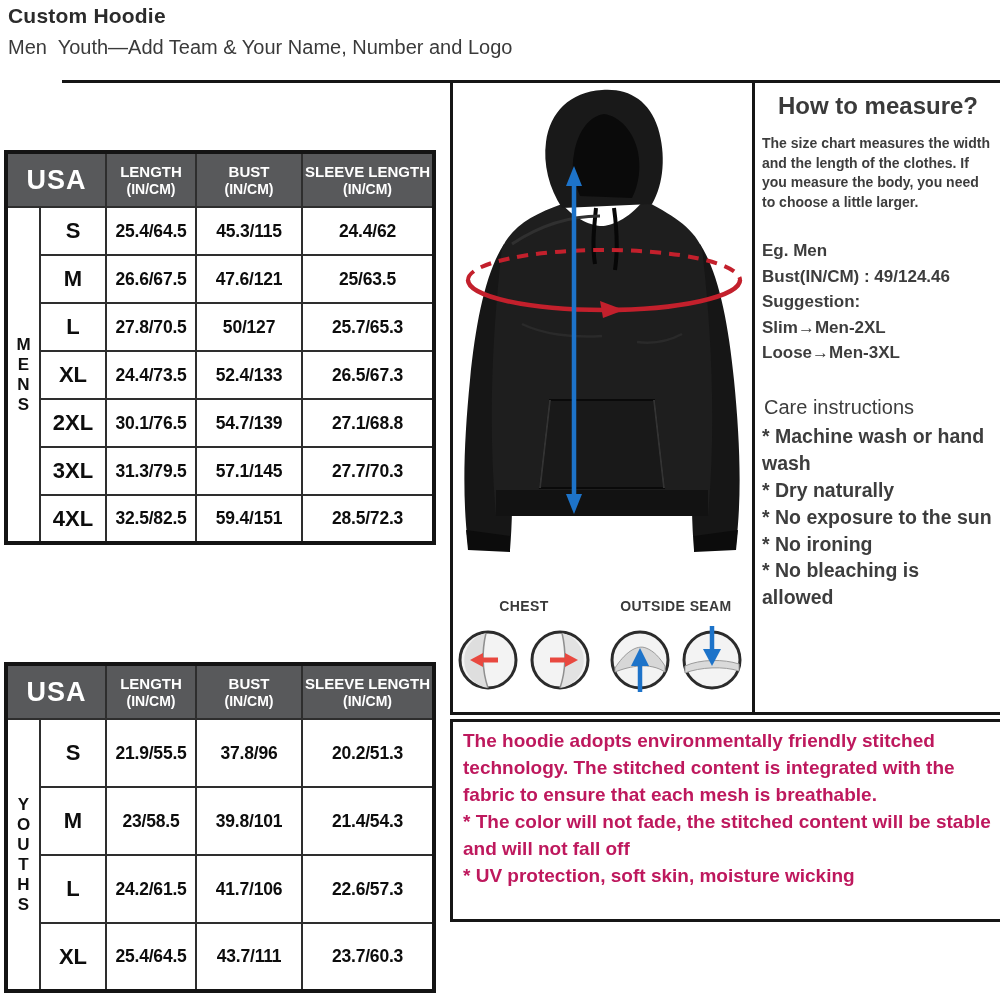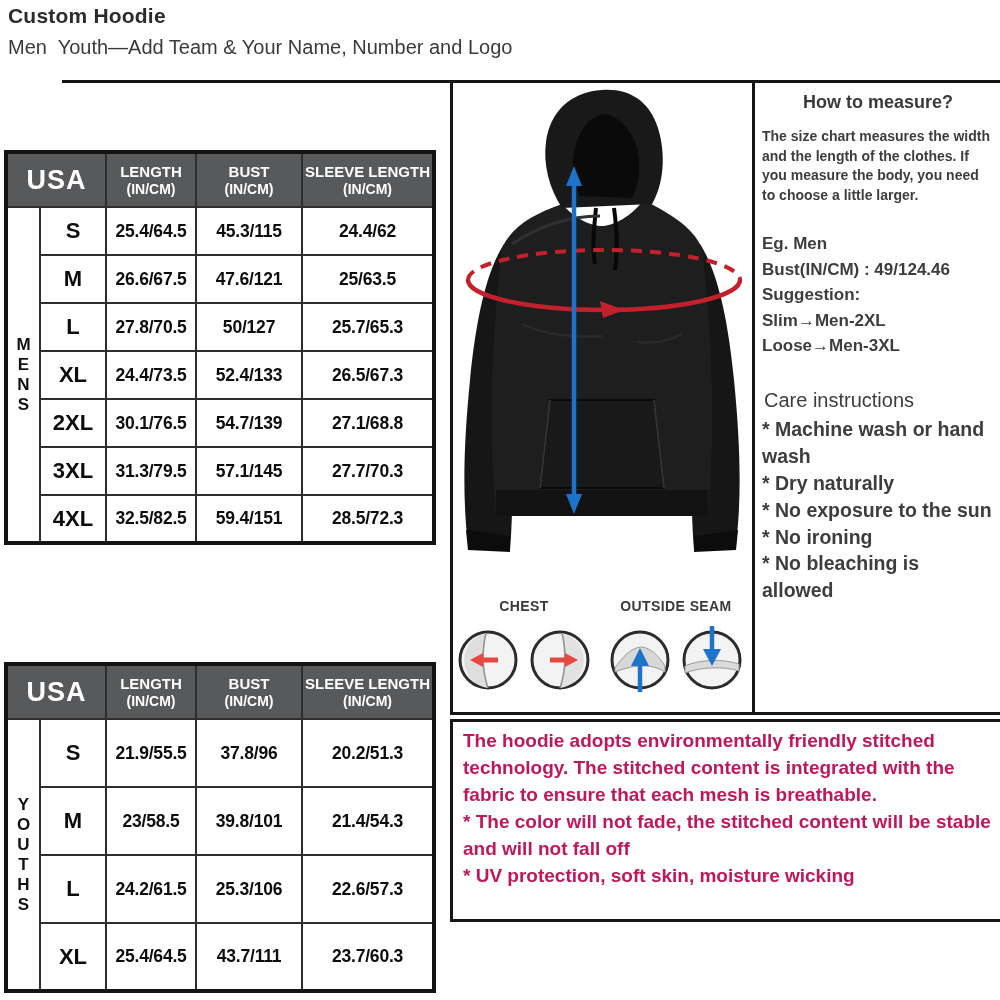--- a/index.html
+++ b/index.html
@@ -38,21 +38,21 @@
   
   .hoodie-wrap { position:absolute; left:452px; top:84px; width:300px; height:505px; }
   .icon-group { position:absolute; text-align:center; }
   .icon-group .icon-label { font-size:14px; font-weight:800; color:#3a3a3a; letter-spacing:.4px; margin-bottom:8px; }
   .icon-row { display:flex; justify-content:center; gap:8px; }
   .chest-group { left:449px; top:598px; width:150px; }
   .seam-group  { left:601px; top:598px; width:150px; }
 
   
   .measure-panel { position:absolute; left:762px; top:92px; width:232px; color:#3d3d3d; }
-  .mp-heading { font-size:18px; font-weight:800; text-align:center; color:#3a3a3a; margin:0 0 14px 0; }
+  .mp-heading { font-size:24px; font-weight:800; text-align:center; color:#3a3a3a; margin:0 0 14px 0; }
   .mp-body { font-size:14px; font-weight:700; line-height:1.4; margin:0 0 26px 0; }
   .mp-example div { font-size:17px; font-weight:700; line-height:1.5; }
   .mp-care { margin-top:30px; }
   .mp-care-heading { font-size:20px; font-weight:400; margin:0 0 4px 2px; }
   .mp-care div.care-line { font-size:19.5px; font-weight:700; line-height:1.38; }
 
   
   .footer-box { position:absolute; left:450px; right:-4px; top:719px; height:203px;
     border:3px solid #161616; padding:6px 10px 0 10px; box-sizing:border-box; background:#fff; }
   .footer-box div { font-size:19px; font-weight:700; color:#be185d; line-height:1.42; }
@@ -180,21 +180,21 @@
       </tr>
       <tr>
         <td class="size-cell">M</td>
         <td class="val-cell">23/58.5</td>
         <td class="val-cell">39.8/101</td>
         <td class="val-cell">21.4/54.3</td>
       </tr>
       <tr>
         <td class="size-cell">L</td>
         <td class="val-cell">24.2/61.5</td>
-        <td class="val-cell">25.3/106</td>
+        <td class="val-cell">41.7/106</td>
         <td class="val-cell">22.6/57.3</td>
       </tr>
       <tr>
         <td class="size-cell">XL</td>
         <td class="val-cell">25.4/64.5</td>
         <td class="val-cell">43.7/111</td>
         <td class="val-cell">23.7/60.3</td>
       </tr>
     </tbody>
   </table>

